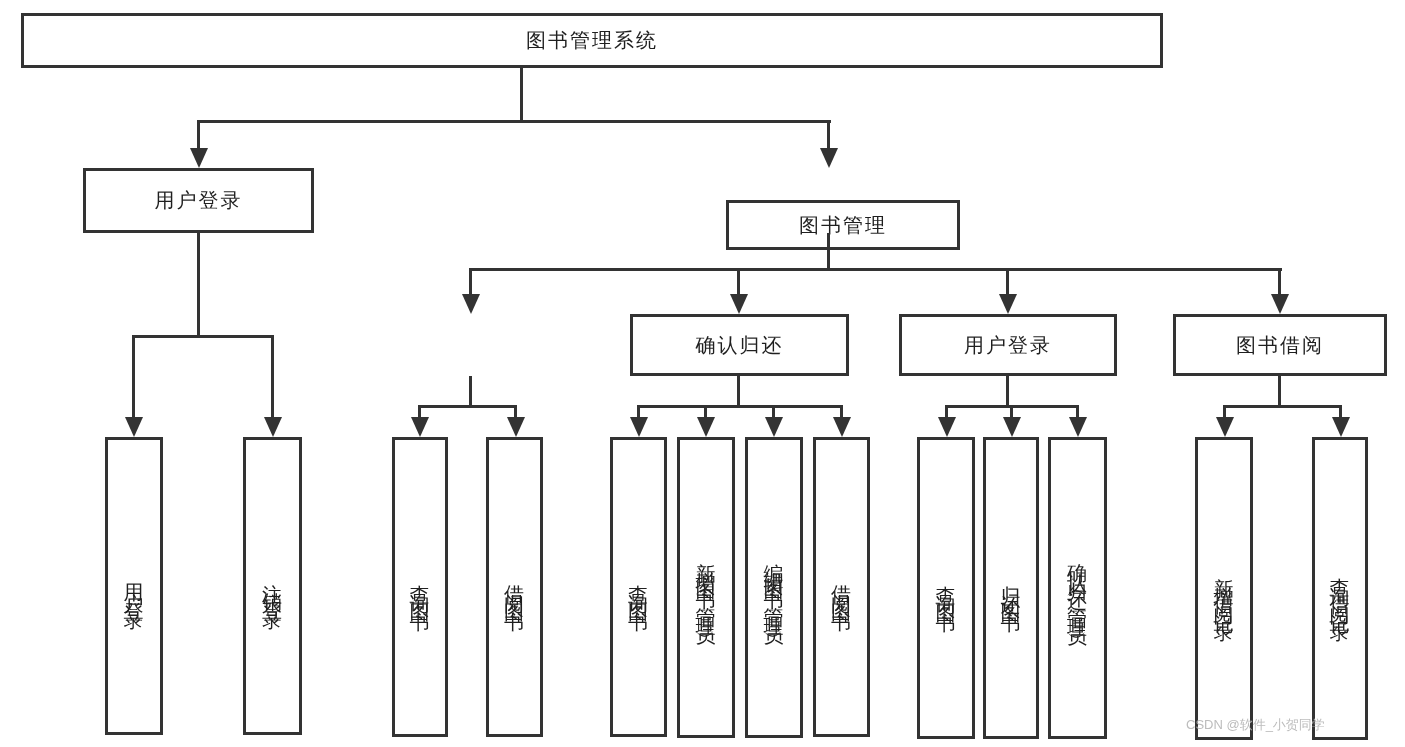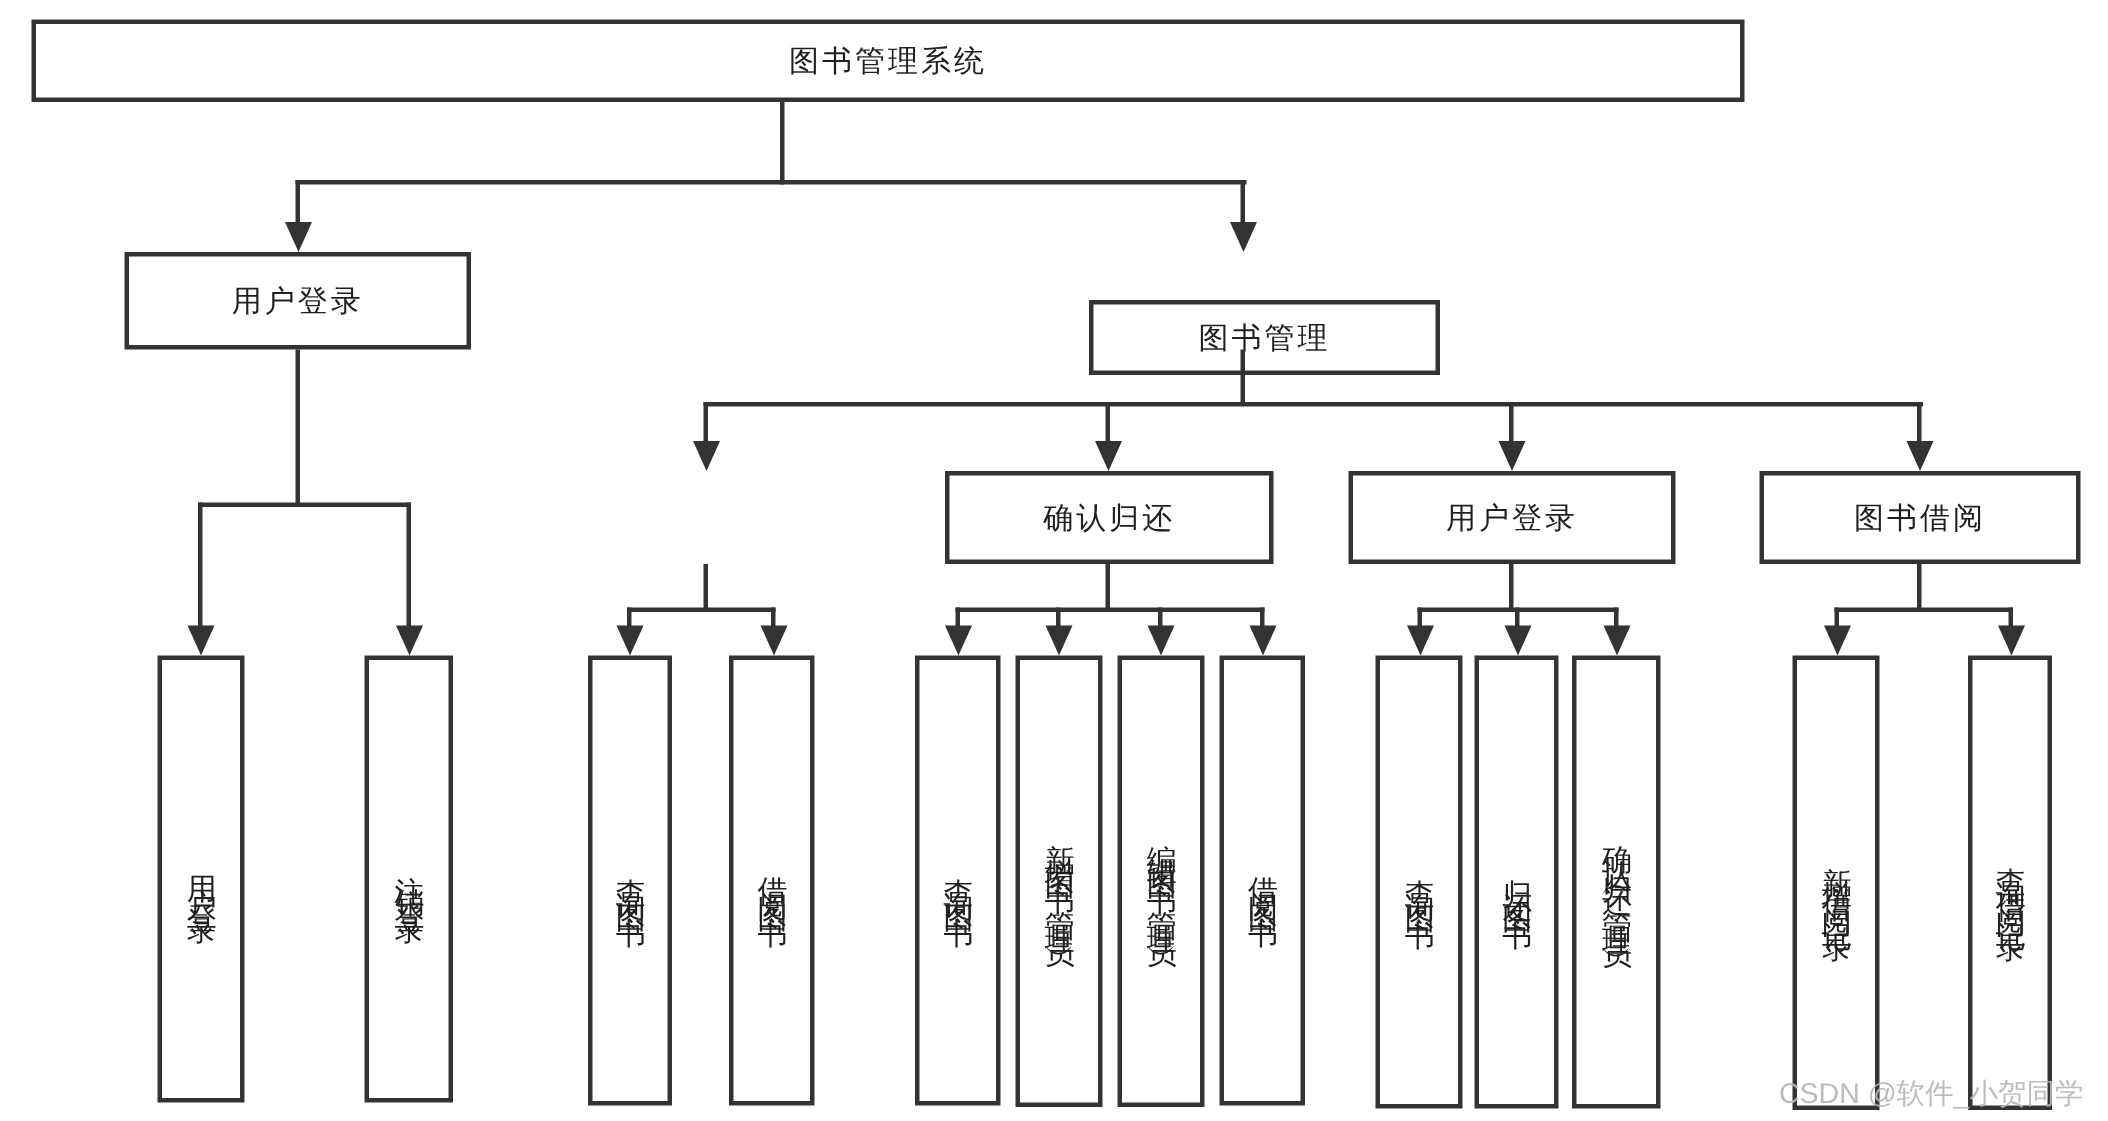--- a/index.html
+++ b/index.html
@@ -50,21 +50,21 @@
     width: 0;
     height: 0;
     border-left: 9px solid transparent;
     border-right: 9px solid transparent;
     border-top: 20px solid var(--line);
   }
   .watermark {
     position: absolute;
     left: 1186px;
     top: 716px;
-    font-size: 19px;
+    font-size: 13px;
     color: var(--watermark);
     white-space: nowrap;
     z-index: 5;
     opacity: 0.9;
   }
 </style>
 </head>
 <body>
 
 <div class="canvas">

